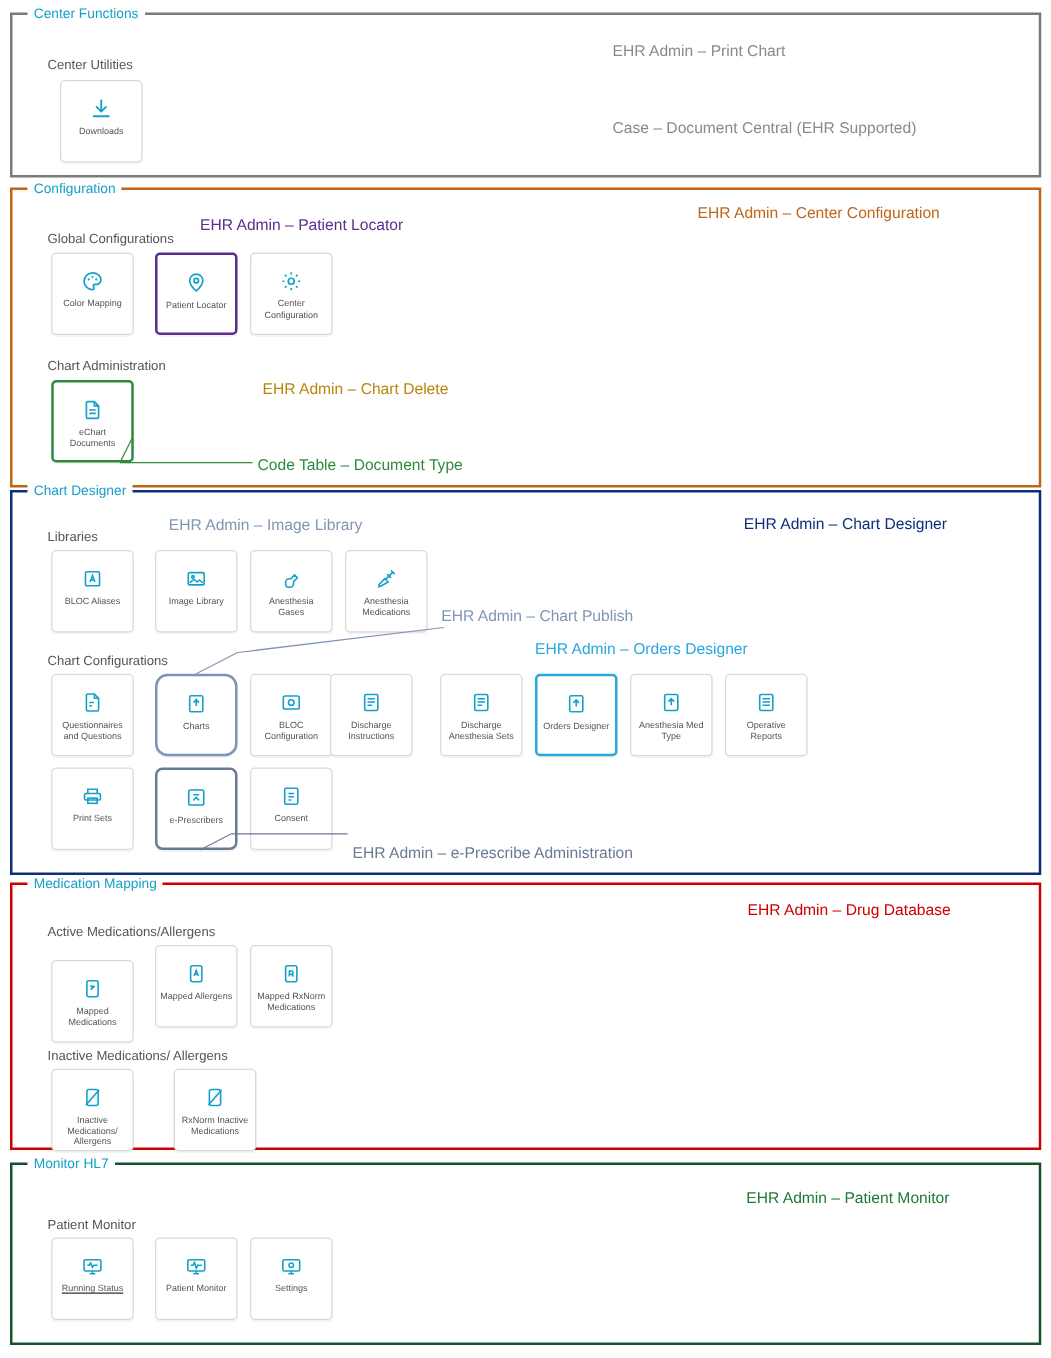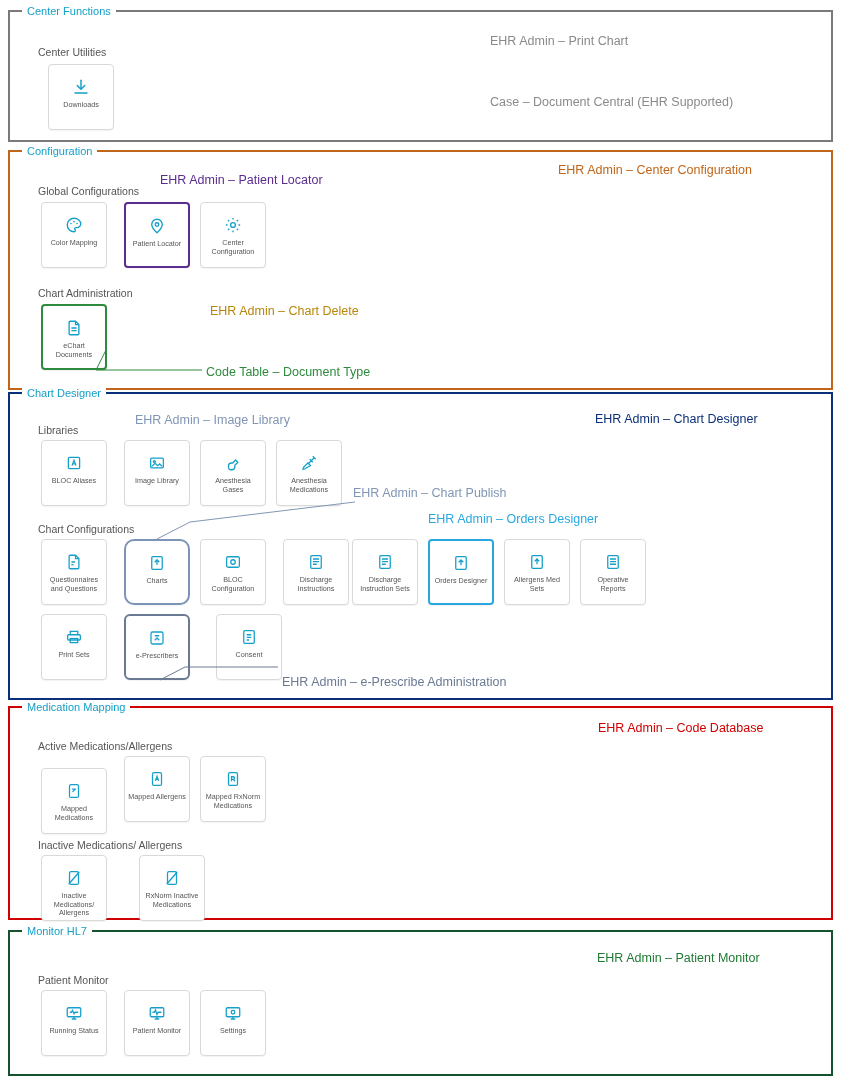--- a/index.html
+++ b/index.html
@@ -284,58 +284,58 @@
     <div class="tile" style="left:190px; top:145px;">
       <span class="ticon">
         <svg width="18" height="18" viewBox="0 0 24 24" fill="none" stroke="currentColor" stroke-width="1.7">
           <rect x="3.5" y="5" width="17" height="14" rx="2"></rect>
           <circle cx="12" cy="12" r="3"></circle>
         </svg>
       </span>
       <span class="tlabel">BLOC Configuration</span>
     </div>
 
-    <div class="tile" style="left:273px; top:145px;">
+    <div class="tile" style="left:254px; top:145px;">
       <span class="ticon">
         <svg width="18" height="18" viewBox="0 0 24 24" fill="none" stroke="currentColor" stroke-width="1.7">
           <rect x="5" y="3.5" width="14" height="17" rx="1.5"></rect>
           <path d="M8 8h8M8 11.5h8M8 15h5"></path>
         </svg>
       </span>
       <span class="tlabel">Discharge Instructions</span>
     </div>
 
     <div class="tile" style="left:342px; top:145px;">
       <span class="ticon">
         <svg width="18" height="18" viewBox="0 0 24 24" fill="none" stroke="currentColor" stroke-width="1.7">
           <rect x="5" y="3.5" width="14" height="17" rx="1.5"></rect>
           <path d="M8 8h8M8 11.5h8M8 15h5"></path>
         </svg>
       </span>
-      <span class="tlabel">Discharge Instruction Sets</span>
+      <span class="tlabel">Discharge Anesthesia Sets</span>
     </div>
 
     <div class="tile hl-lightblue" style="left:418px; top:145px;">
       <span class="ticon">
         <svg width="18" height="18" viewBox="0 0 24 24" fill="none" stroke="currentColor" stroke-width="1.7">
           <rect x="5" y="3.5" width="14" height="17" rx="1.5"></rect>
           <path d="M12 8v7M9 11l3-3 3 3"></path>
         </svg>
       </span>
       <span class="tlabel">Orders Designer</span>
     </div>
 
     <div class="tile" style="left:494px; top:145px;">
       <span class="ticon">
         <svg width="18" height="18" viewBox="0 0 24 24" fill="none" stroke="currentColor" stroke-width="1.7">
           <rect x="5" y="3.5" width="14" height="17" rx="1.5"></rect>
           <path d="M12 8v7M9 11l3-3 3 3"></path>
         </svg>
       </span>
-      <span class="tlabel">Allergens Med Sets</span>
+      <span class="tlabel">Anesthesia Med Type</span>
     </div>
 
     <div class="tile" style="left:570px; top:145px;">
       <span class="ticon">
         <svg width="18" height="18" viewBox="0 0 24 24" fill="none" stroke="currentColor" stroke-width="1.7">
           <rect x="5" y="3.5" width="14" height="17" rx="1.5"></rect>
           <path d="M8 8h8M8 11.5h8M8 15h8"></path>
         </svg>
       </span>
       <span class="tlabel">Operative Reports</span>
@@ -355,21 +355,21 @@
     <div class="tile hl-slate" style="left:114px; top:220px;">
       <span class="ticon">
         <svg width="18" height="18" viewBox="0 0 24 24" fill="none" stroke="currentColor" stroke-width="1.7">
           <rect x="4" y="4" width="16" height="16" rx="2"></rect>
           <path d="M9 15l3-3 3 3M9 9h6"></path>
         </svg>
       </span>
       <span class="tlabel">e-Prescribers</span>
     </div>
 
-    <div class="tile" style="left:206px; top:220px;">
+    <div class="tile" style="left:190px; top:220px;">
       <span class="ticon">
         <svg width="18" height="18" viewBox="0 0 24 24" fill="none" stroke="currentColor" stroke-width="1.7">
           <rect x="5" y="3.5" width="14" height="17" rx="1.5"></rect>
           <path d="M9 9h6M9 12.5h6M9 16h3"></path>
         </svg>
       </span>
       <span class="tlabel">Consent</span>
     </div>
 
     <div class="anno anno-navy" style="left:585px; top:18px;">EHR Admin – Chart Designer</div>
@@ -436,29 +436,29 @@
     <div class="tile" style="left:104px; top:147px;margin-left:25px;">
       <span class="ticon">
         <svg width="18" height="18" viewBox="0 0 24 24" fill="none" stroke="currentColor" stroke-width="1.7">
           <rect x="6" y="3.5" width="12" height="17" rx="2"></rect>
           <path d="M5 20L19 4"></path>
         </svg>
       </span>
       <span class="tlabel">RxNorm Inactive Medications</span>
     </div>
 
-    <div class="anno anno-red" style="left:588px; top:13px;">EHR Admin – Code Database</div>
+    <div class="anno anno-red" style="left:588px; top:13px;">EHR Admin – Drug Database</div>
   </div>
 
   <div class="panel p-monitor" style="left:8px; top:930px; width:825px; height:146px;">
     <span class="panel-legend">Monitor HL7</span>
 
     <div class="group-label" style="left:28px; top:42px;">Patient Monitor</div>
 
-    <div class="tile" style="left:31px; top:58px;">
+    <div class="tile" style="left:31px; top:58px;text-decoration:underline;">
       <span class="ticon">
         <svg width="18" height="18" viewBox="0 0 24 24" fill="none" stroke="currentColor" stroke-width="1.7">
           <rect x="3" y="5" width="18" height="12" rx="1.6"></rect>
           <path d="M9 20h6M12 17v3M6.5 11h2l1.5-2.5L12 13l1.5-2h4"></path>
         </svg>
       </span>
       <span class="tlabel">Running Status</span>
     </div>
 
     <div class="tile" style="left:114px; top:58px;">

